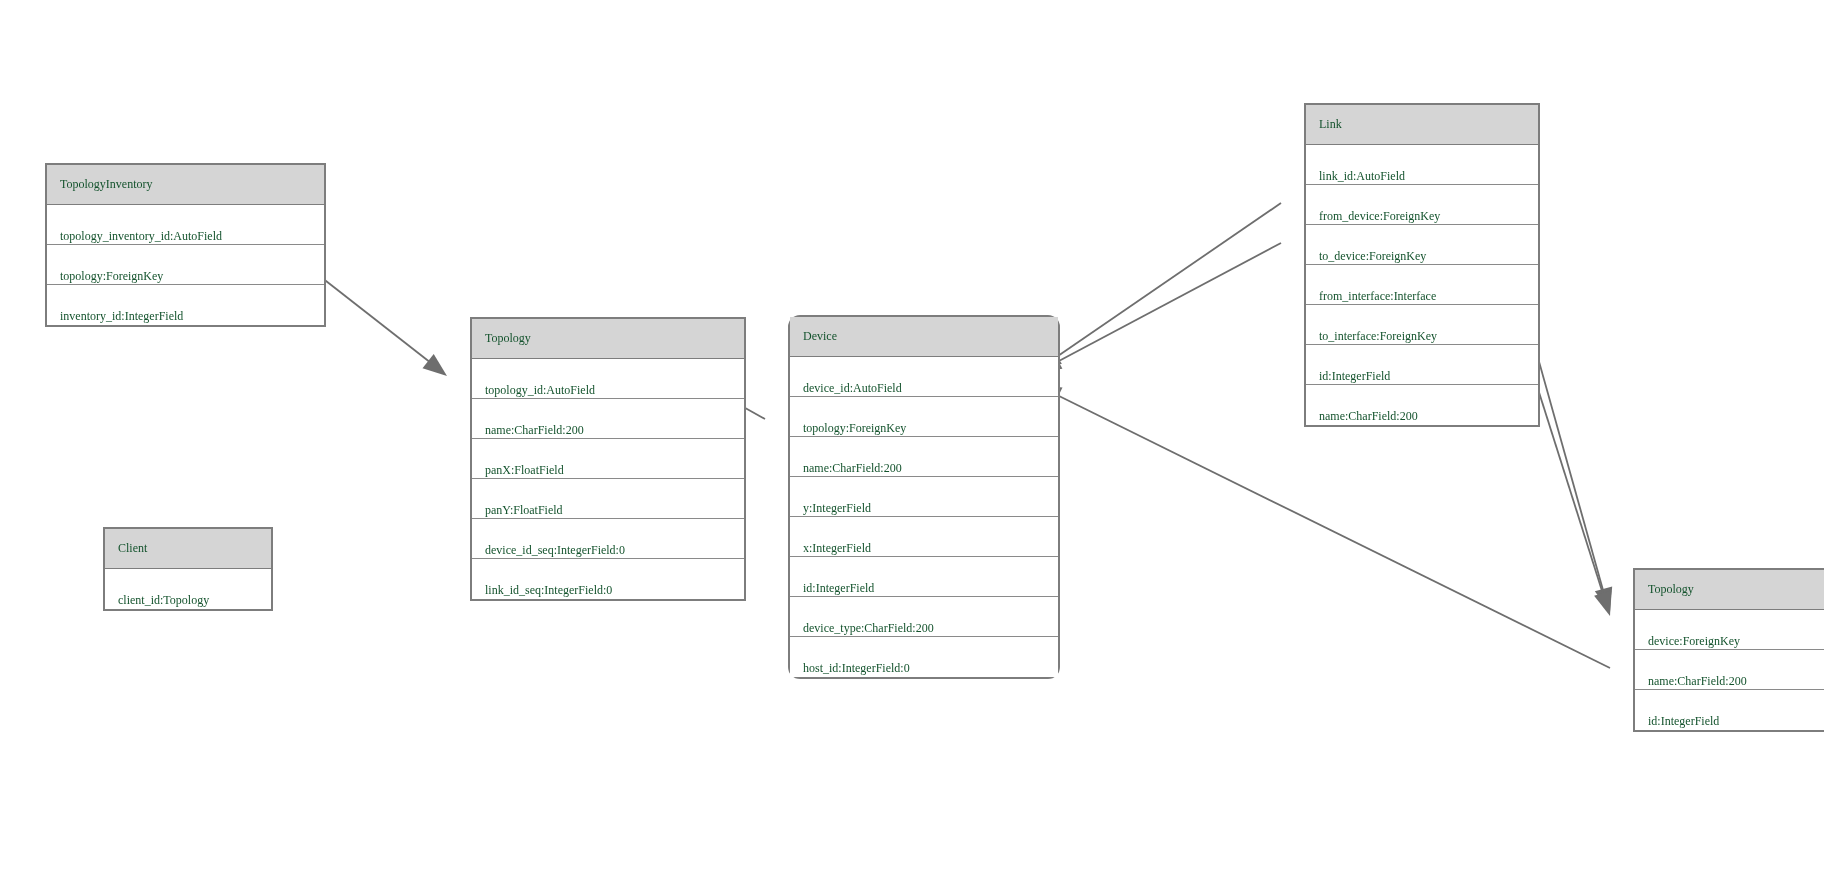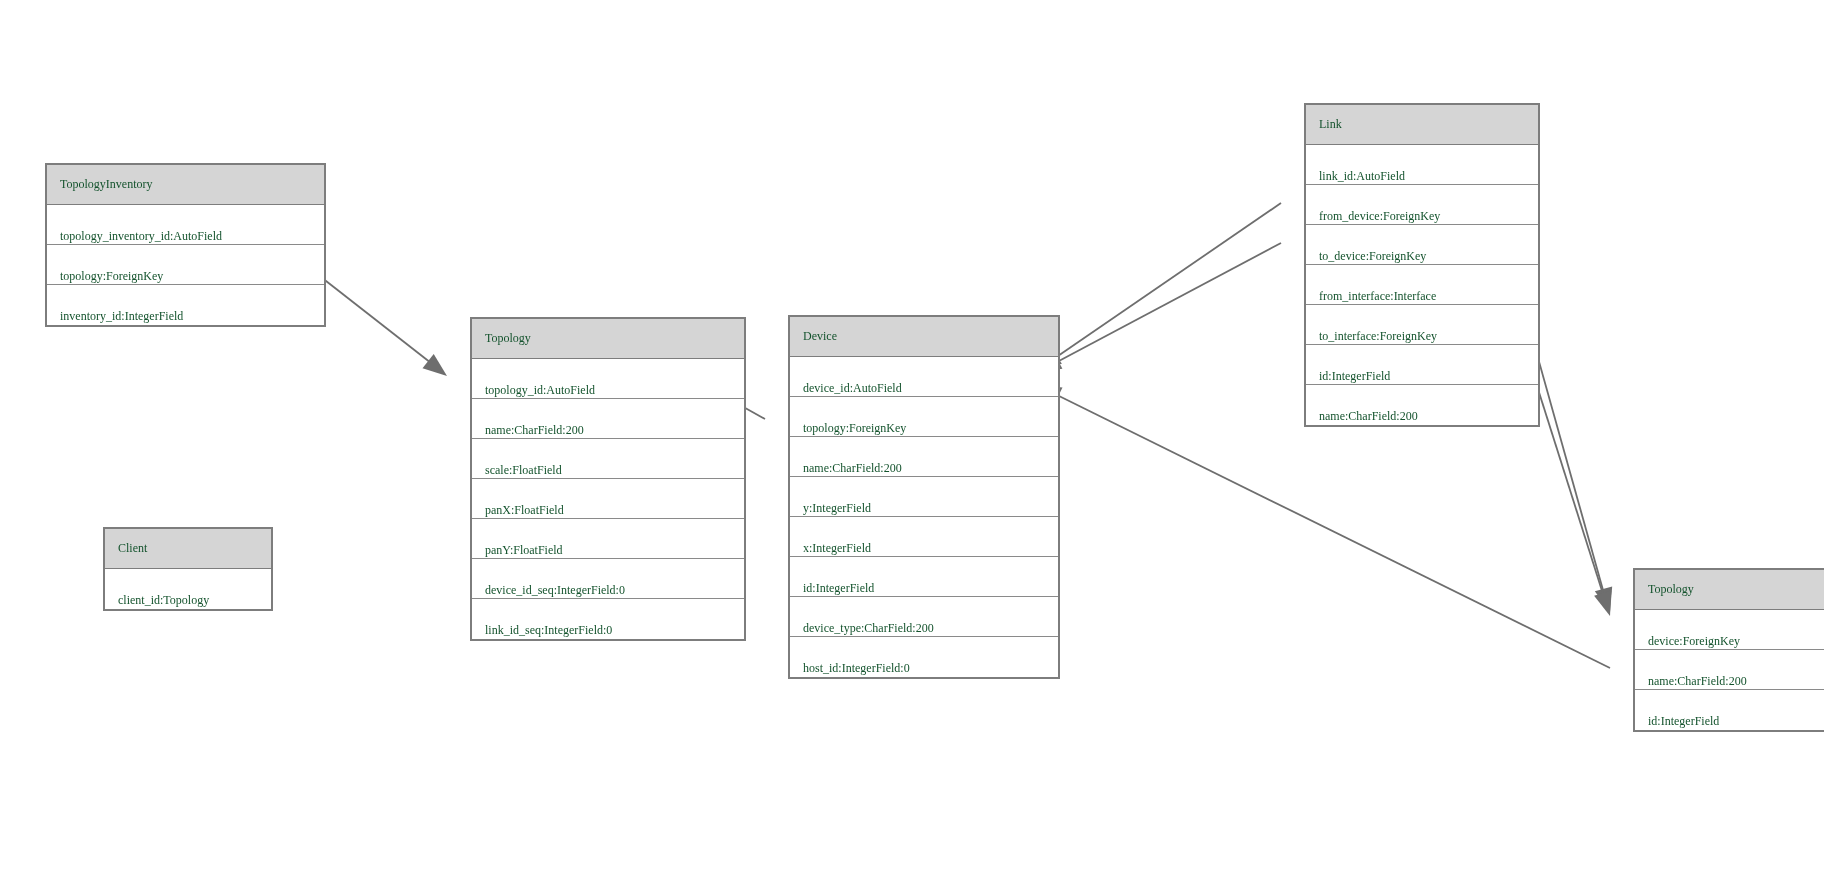--- a/index.html
+++ b/index.html
@@ -112,33 +112,32 @@
     <div class="entity-header">TopologyInventory</div>
     <div class="entity-row">topology_inventory_id:AutoField</div>
     <div class="entity-row">topology:ForeignKey</div>
     <div class="entity-row">inventory_id:IntegerField</div>
   </div>
 
   <div class="entity" style="left:447px; top:317px; width:276px;">
     <div class="entity-header">Topology</div>
     <div class="entity-row">topology_id:AutoField</div>
     <div class="entity-row">name:CharField:200</div>
-    <div class="entity-row">scale:FloatField</div>
     <div class="entity-row">panX:FloatField</div>
     <div class="entity-row">panY:FloatField</div>
     <div class="entity-row">device_id_seq:IntegerField:0</div>
     <div class="entity-row">link_id_seq:IntegerField:0</div>
   </div>
 
   <div class="entity" style="left:80px; top:527px; width:170px;">
     <div class="entity-header">Client</div>
     <div class="entity-row">client_id:Topology</div>
   </div>
 
-  <div class="entity" style="left:765px; top:315px; width:272px;">
+  <div class="entity" style="left:765px; top:315px; width:272px;border-radius:12px;">
     <div class="entity-header">Device</div>
     <div class="entity-row">device_id:AutoField</div>
     <div class="entity-row">topology:ForeignKey</div>
     <div class="entity-row">name:CharField:200</div>
     <div class="entity-row">y:IntegerField</div>
     <div class="entity-row">x:IntegerField</div>
     <div class="entity-row">id:IntegerField</div>
     <div class="entity-row">device_type:CharField:200</div>
     <div class="entity-row">host_id:IntegerField:0</div>
   </div>

